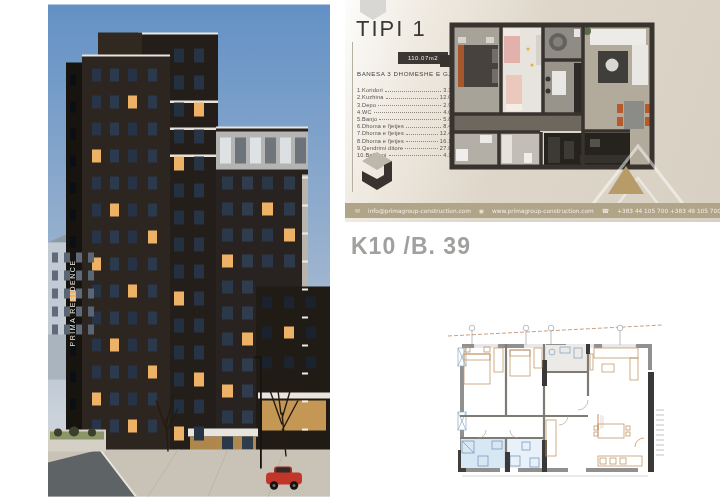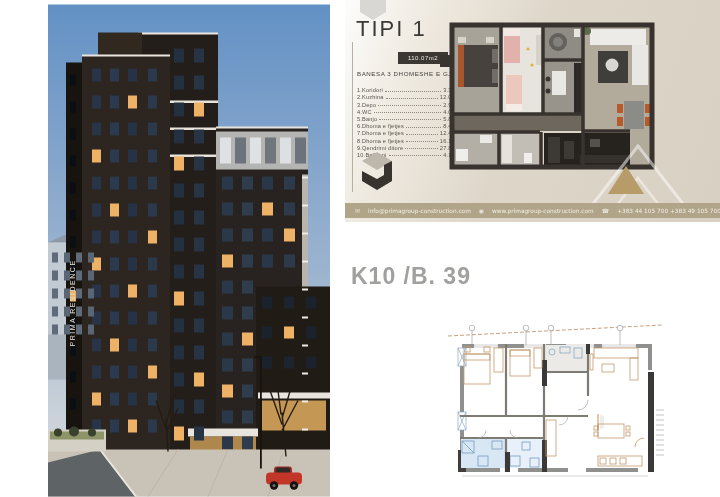--- a/index.html
+++ b/index.html
@@ -25,21 +25,21 @@
   .logo{position:absolute;left:17px;top:152px;}
   .plan3d{position:absolute;left:95px;top:9px;width:228px;height:183px;}
   .watermark{position:absolute;left:215px;top:138px;width:145px;height:80px;pointer-events:none;}
   .contact-strip{position:absolute;left:0;top:203px;width:375px;height:15px;background:#b0a489;
     display:flex;align-items:center;gap:8px;padding-left:10px;box-sizing:border-box;
     color:#f3efe6;font-size:5.8px;font-family:"DejaVu Sans",sans-serif;white-space:nowrap;}
   .contact-strip .ic{font-size:6px;opacity:.9;}
 
   
   .unit-label{position:absolute;left:351px;top:233px;font-size:23px;font-weight:700;
-    color:#a0a09e;letter-spacing:1px;margin-top:30px;}
+    color:#a0a09e;letter-spacing:1px;}
 
   
   .cad-plan{position:absolute;left:448px;top:320px;width:220px;height:162px;}
 </style>
 </head>
 <body>
 
 <div id="stage">
 
   <svg class="building-img" viewBox="0 0 282 492">

